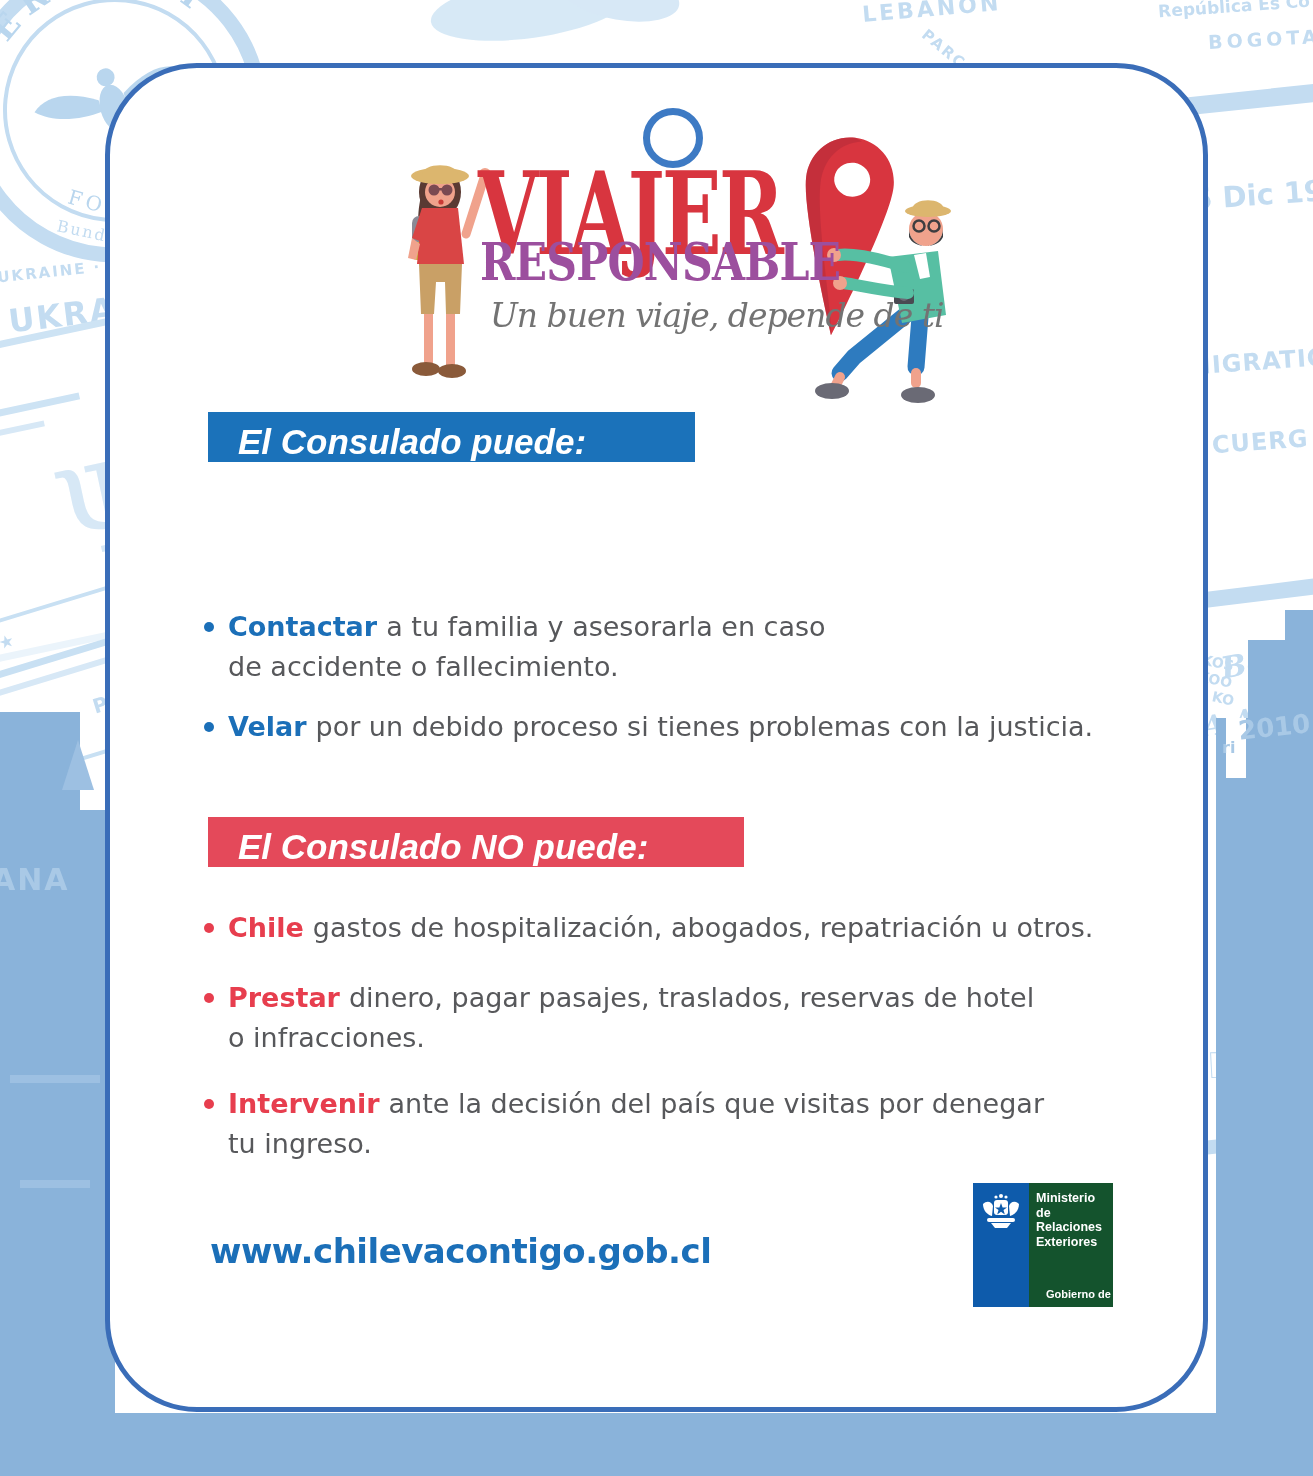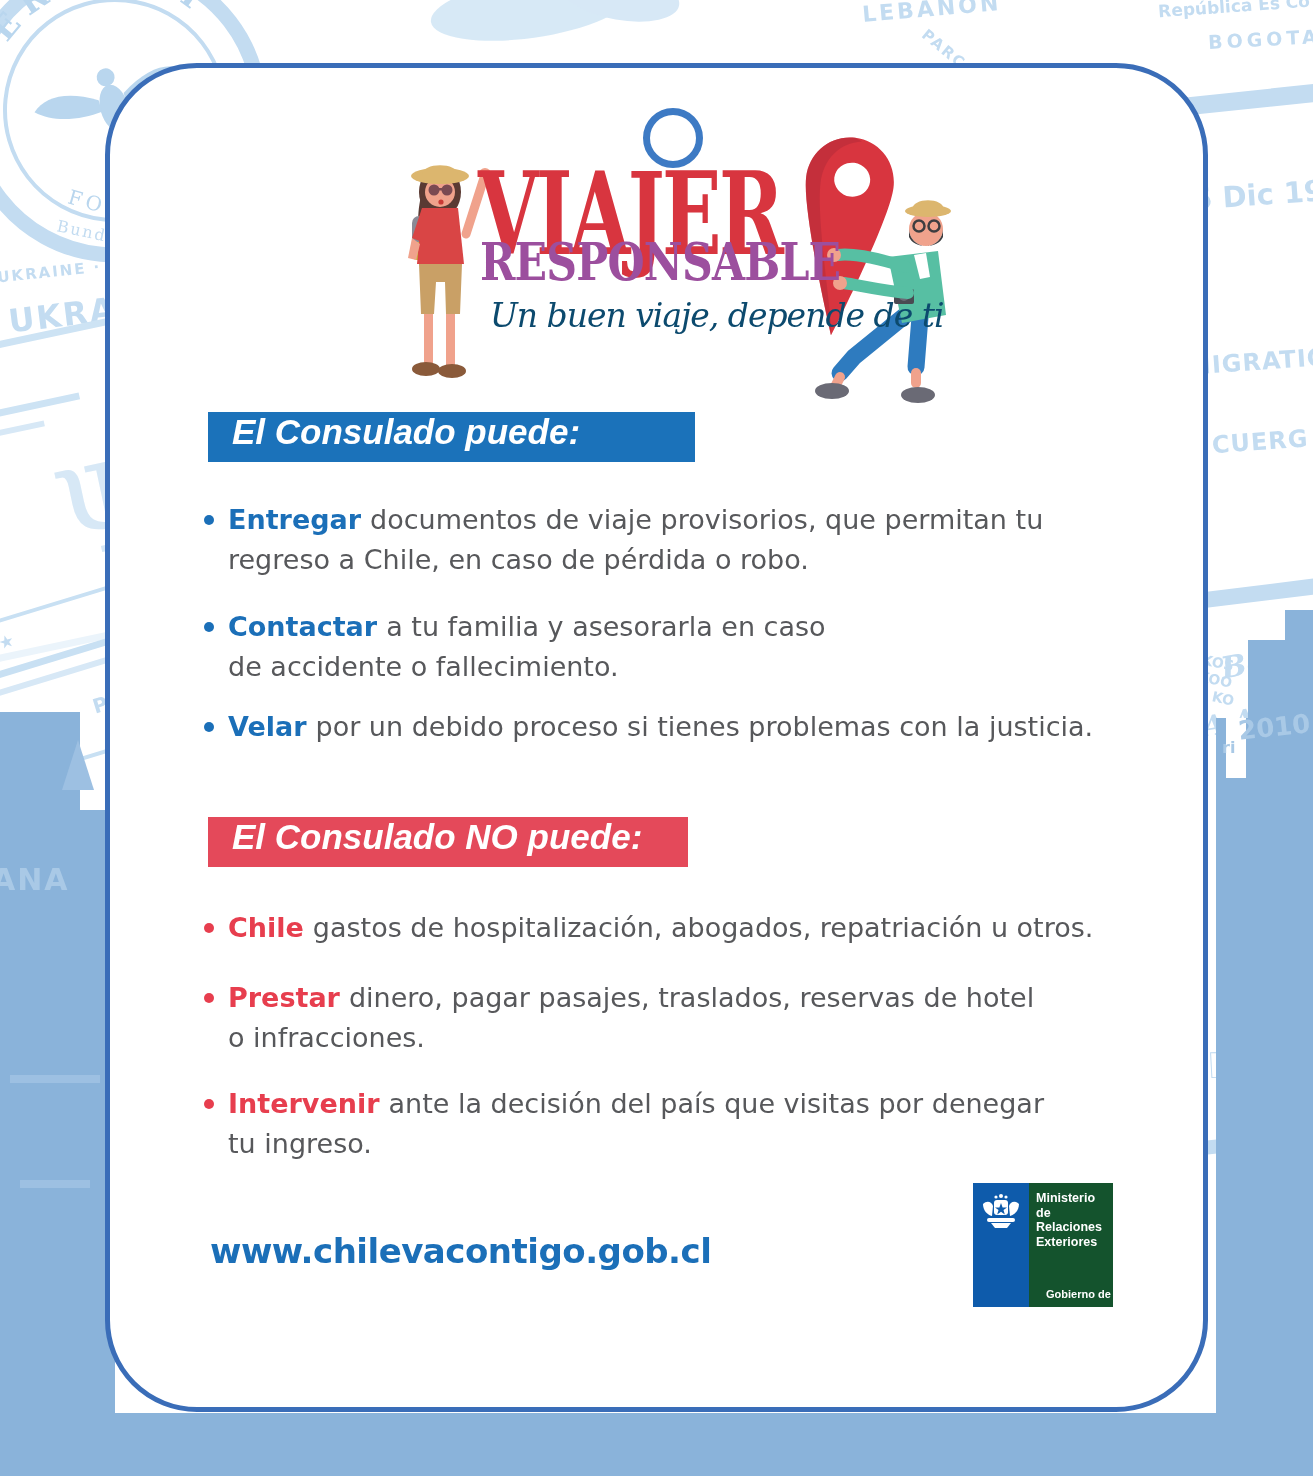--- a/index.html
+++ b/index.html
@@ -24,28 +24,28 @@
   #ring{left:533px;top:40px;width:46px;height:46px;border:7px solid #3d7ac4;border-radius:50%;}
 
   
   #logo-title{left:368px;top:88px;font-family:"DejaVu Serif",serif;font-weight:bold;
     font-size:115px;line-height:1;color:#d8353f;letter-spacing:-4px;
     transform:scaleX(.68);transform-origin:left top;}
   #logo-subtitle{left:370px;top:168px;font-family:"DejaVu Serif",serif;font-weight:bold;
     font-size:52px;line-height:1;color:#9c4f9e;letter-spacing:-1px;
     transform:scaleX(.82);transform-origin:left top;}
   #logo-tagline{left:380px;top:228px;font-family:"DejaVu Serif",serif;font-style:italic;
-    font-size:33px;color:#0c4a6e;letter-spacing:-1px;}
-
-  
-  .bar{height:50px;display:flex;align-items:flex-start;padding-left:24px;box-sizing:border-box;}
+    font-size:33px;color:#737373;letter-spacing:-1px;}
+
+  
+  .bar{height:50px;display:flex;align-items:flex-end;padding-left:30px;box-sizing:border-box;}
   .bar span{font-family:"Liberation Sans",sans-serif;font-weight:bold;font-style:italic;
     font-size:35px;color:#fff;letter-spacing:0;}
   #can-bar{left:98px;top:344px;width:487px;background:#1b72ba;}
-  #cannot-bar{left:98px;top:749px;width:480px;background:#e4495a;}
+  #cannot-bar{left:98px;top:749px;width:536px;background:#e4495a;}
 
   
   .item{left:92px;width:1008px;padding-left:26px;box-sizing:border-box;
     font-size:27px;line-height:40px;color:#57585b;}
   .dot{position:absolute;left:2px;top:15px;width:10px;height:10px;border-radius:50%;}
   .lead{font-weight:bold;margin-right:9px;}
   .can .dot{background:#1b6fb8;} .can .lead{color:#1b6fb8;}
   .cannot .dot{background:#e73e4e;} .cannot .lead{color:#e73e4e;}
   .rest{white-space:pre-line;}
 
@@ -205,24 +205,20 @@
         <path d="M102,29 C102,16 134,16 134,29 Z" fill="#dcb66e"></path>
       </svg>
 
       <div id="logo-subtitle" class="abs">RESPONSABLE</div>
       <div id="logo-tagline" class="abs">Un buen viaje, depende de ti</div>
     </div>
 
     <div id="can-bar" class="abs bar">
       <span>El Consulado puede:</span>
     </div>
-    <div class="abs item can" style="top:432px;">
-      <span class="dot"></span><span class="lead">Entregar</span><span class="rest">documentos de viaje provisorios, que permitan tu
-regreso a Chile, en caso de pérdida o robo.</span>
-    </div>
     <div class="abs item can" style="top:539px;">
       <span class="dot"></span><span class="lead">Contactar</span><span class="rest">a tu familia y asesorarla en caso
 de accidente o fallecimiento.</span>
     </div>
     <div class="abs item can" style="top:639px;">
       <span class="dot"></span><span class="lead">Velar</span><span class="rest">por un debido proceso si tienes problemas con la justicia.</span>
     </div>
 
     <div id="cannot-bar" class="abs bar">
       <span>El Consulado NO puede:</span>

